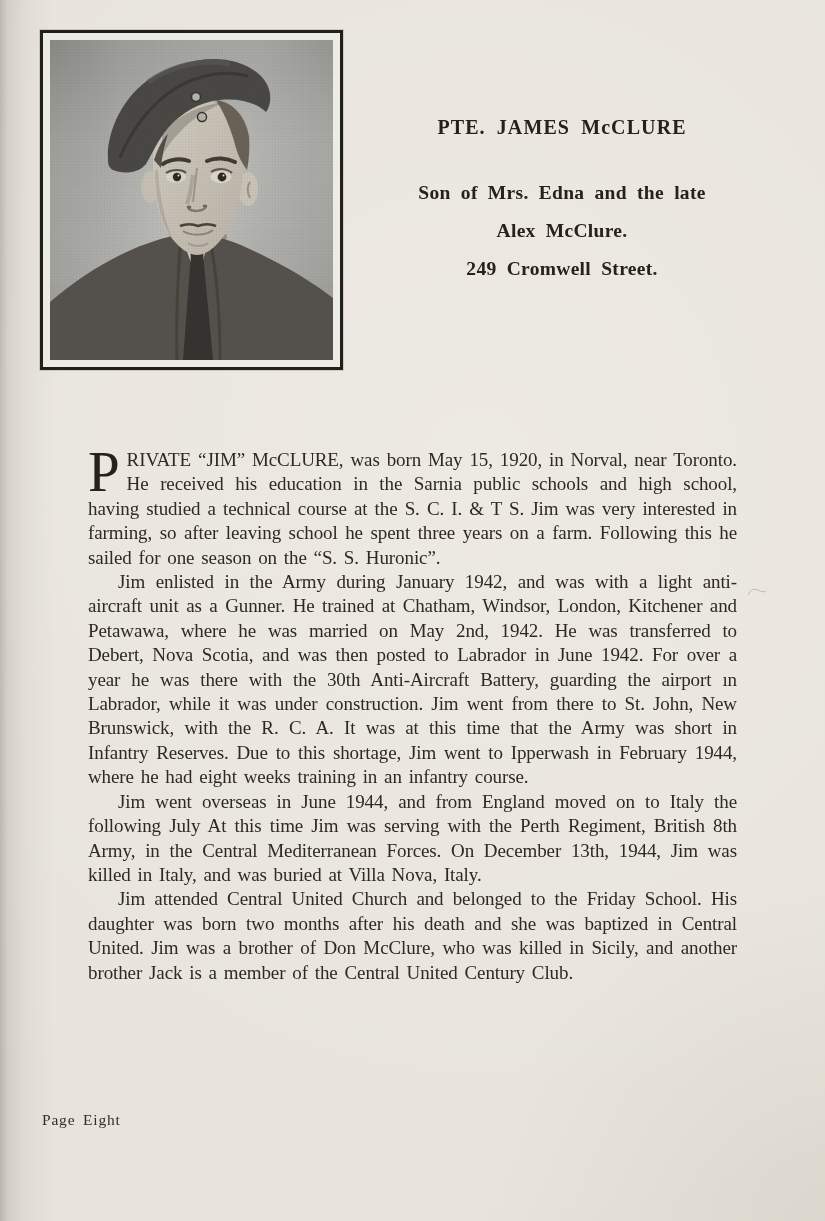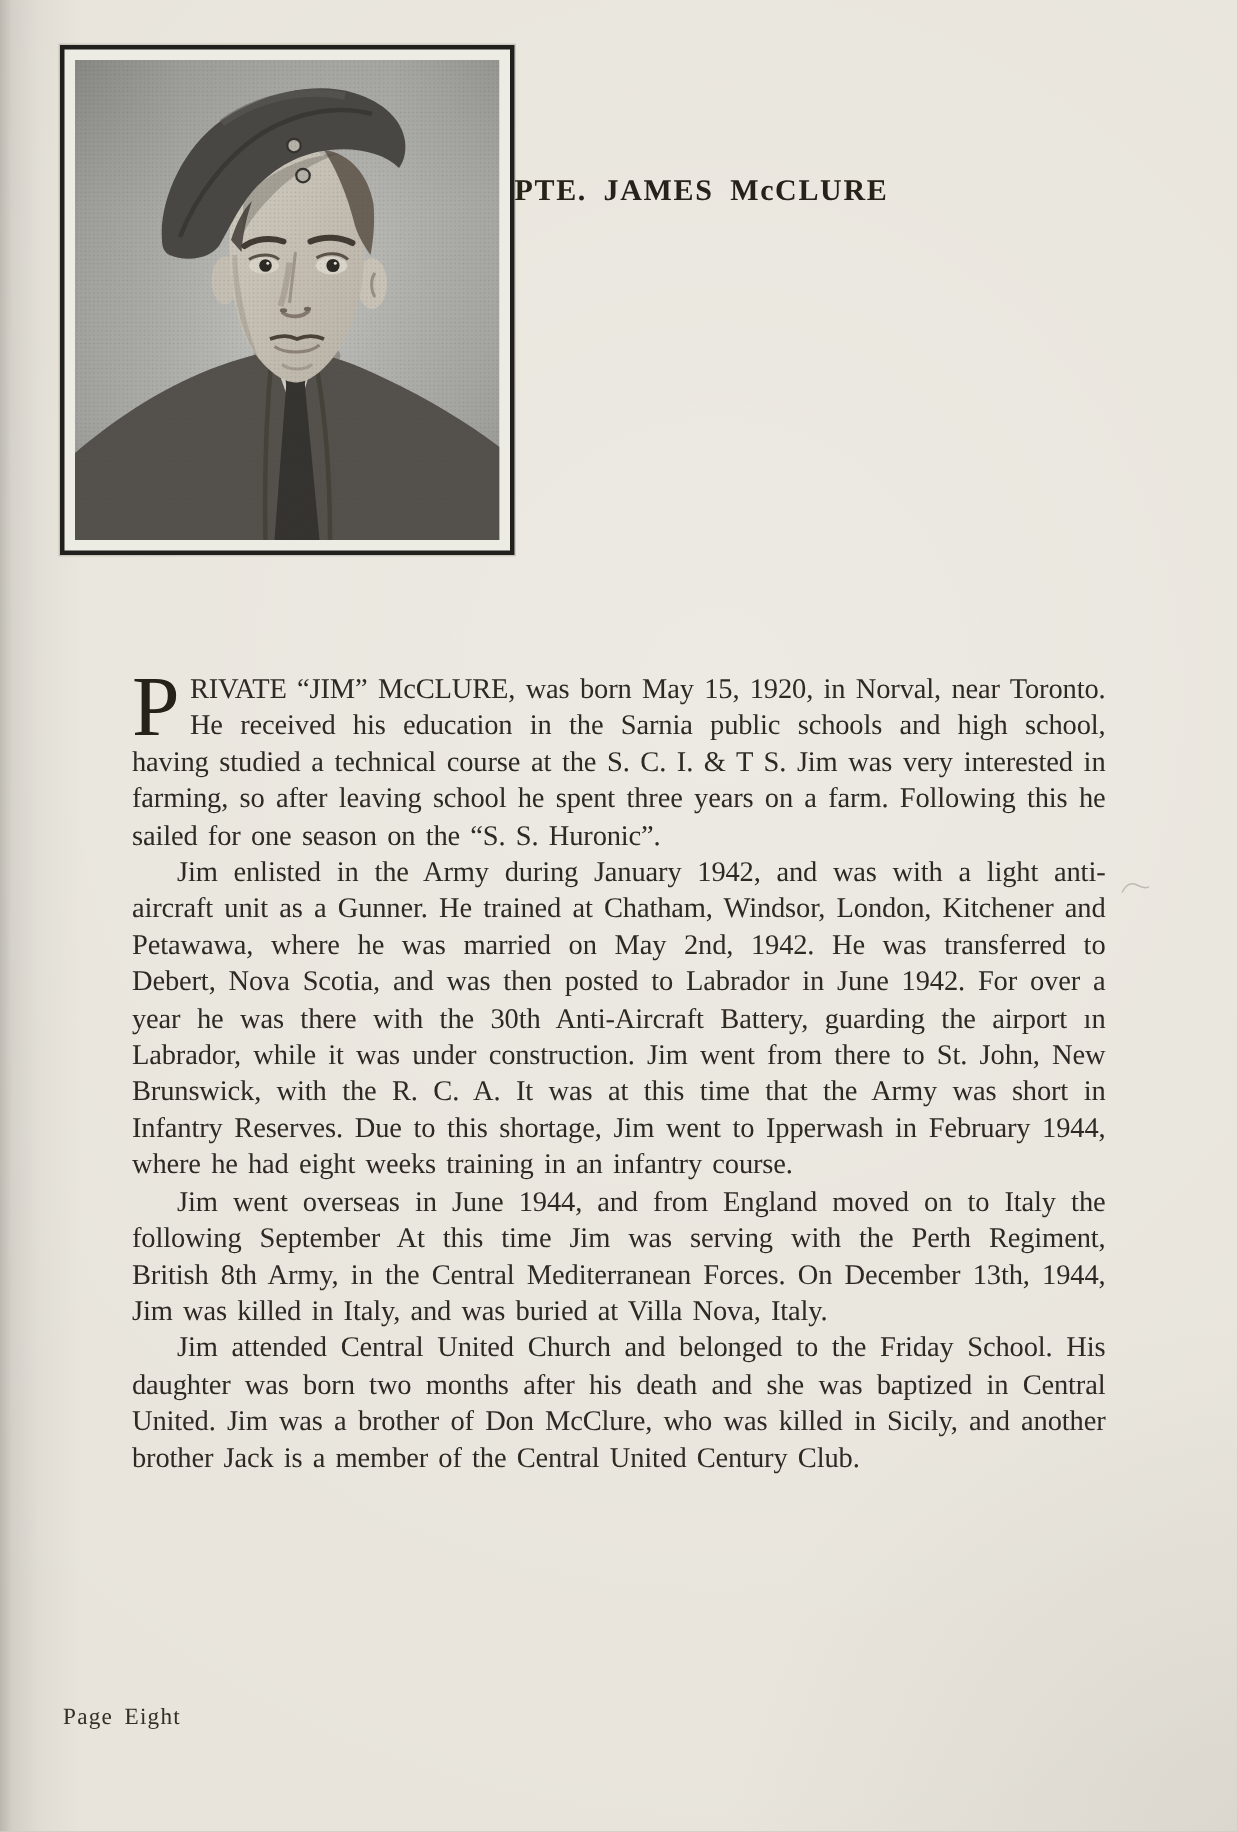--- a/index.html
+++ b/index.html
@@ -20,21 +20,21 @@
   .top-section{display:flex;padding:30px 44px 0 40px;}
   .photo-frame{
     flex:0 0 auto;
     width:283px;height:320px;
     border:3px solid #21201d;
     padding:7px;
     background:#ecebe4;
     box-shadow:0 0 0 1px rgba(120,115,105,0.25);
   }
   .photo-frame svg{display:block;width:283px;height:320px;}
-  .header-block{flex:1;text-align:left;padding-top:86px;color:#272219;}
+  .header-block{flex:1;text-align:center;padding-top:86px;color:#272219;}
   .name-line{font-size:20px;font-weight:700;letter-spacing:1.1px;word-spacing:5px;}
   .branch-line{font-size:20px;font-weight:700;letter-spacing:3.5px;margin-top:14px;}
   .family-lines{margin-top:35px;font-size:19.5px;font-weight:700;line-height:38px;word-spacing:5px;letter-spacing:0.3px;}
   
   .content{margin:78px 88px 0 88px;}
   .para{
     margin:0;
     font-size:19px;line-height:24.4px;
     text-align:justify;
     word-spacing:2.2px;letter-spacing:-0.1px;
@@ -43,21 +43,21 @@
   .para + .para{}
   .para.indent{text-indent:30px;}
   .dropcap{
     float:left;
     font-size:57px;line-height:44px;
     padding:2px 7px 0 0;
     font-weight:400;color:#262219;
   }
   
   .footer{
-    position:absolute;left:42px;top:1136px;
+    position:absolute;left:42px;top:1111px;
     font-size:15.5px;letter-spacing:0.8px;word-spacing:3px;color:#332f27;
   }
   
   .pencil-mark{position:absolute;left:746px;top:585px;opacity:0.45;}
 </style>
 </head>
 <body>
 
 <div class="page">
 
@@ -164,28 +164,33 @@
           <circle cx="146" cy="57" r="4.5" fill="#b5b2aa" stroke="#35332f" stroke-width="1.5"></circle>
           <circle cx="152" cy="77" r="4.5" fill="#b5b2aa" stroke="#35332f" stroke-width="1.5"></circle>
         </g>
 
         <rect x="0" y="0" width="283" height="320" fill="url(#halftone)" opacity="0.16"></rect>
       </svg>
     </div>
 
     <div class="header-block">
       <div class="name-line">PTE. JAMES McCLURE</div>
+      <div class="family-lines">
+        <div>Son of Mrs. Edna and the late</div>
+        <div>Alex McClure.</div>
+        <div>249 Cromwell Street.</div>
+      </div>
     </div>
 
   </div>
 
   <div class="content">
     <p class="para"><span class="dropcap">P</span><span>RIVATE “JIM” McCLURE, was born May 15, 1920, in Norval, near Toronto.  He received his education in the Sarnia public schools and high school, having studied a technical course at the S. C. I. &amp; T S.  Jim was very interested in farming, so after leaving school he spent three years on a farm.  Following this he sailed for one season on the “S. S. Huronic”.</span></p>
     <p class="para indent"><span>Jim enlisted in the Army during January 1942, and was with a light anti-aircraft unit as a Gunner.  He trained at Chatham, Windsor, London, Kitchener and Petawawa, where he was married on May 2nd, 1942.  He was transferred to Debert, Nova Scotia, and was then posted to Labrador in June 1942.  For over a year he was there with the 30th Anti-Aircraft Battery, guarding the airport ın Labrador, while it was under construction.  Jim went from there to St. John, New Brunswick, with the R. C. A.  It was at this time that the Army was short in Infantry Reserves.  Due to this shortage, Jim went to Ipperwash in February 1944, where he had eight weeks training in an infantry course.</span></p>
-    <p class="para indent"><span>Jim went overseas in June 1944, and from England moved on to Italy the following September  At this time Jim was serving with the Perth Regiment, British 8th Army, in the Central Mediterranean Forces.  On December 13th, 1944, Jim was killed in Italy, and was buried at Villa Nova, Italy.</span></p>
+    <p class="para indent"><span>Jim went overseas in June 1944, and from England moved on to Italy the following July  At this time Jim was serving with the Perth Regiment, British 8th Army, in the Central Mediterranean Forces.  On December 13th, 1944, Jim was killed in Italy, and was buried at Villa Nova, Italy.</span></p>
     <p class="para indent"><span>Jim attended Central United Church and belonged to the Friday School.  His daughter was born two months after his death and she was baptized in Central United.  Jim was a brother of Don McClure, who was killed in Sicily, and another brother Jack is a member of the Central United Century Club.</span></p>
   </div>
 
   <svg class="pencil-mark" width="22" height="14" viewBox="0 0 22 14">
     <path d="M2,10 Q6,2 12,5 T20,6" stroke="#8a857c" stroke-width="1" fill="none"></path>
   </svg>
 
   <div class="footer">Page Eight</div>
 
 </div>

